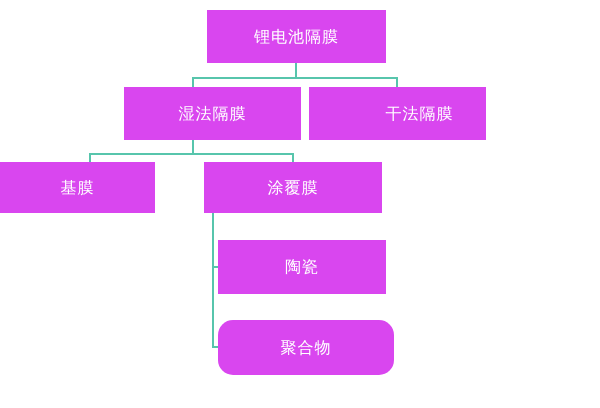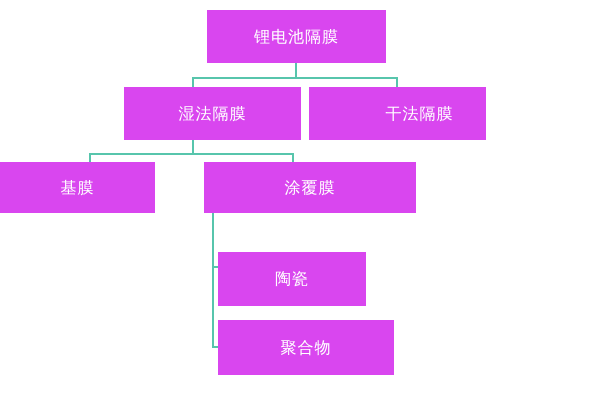--- a/index.html
+++ b/index.html
@@ -39,23 +39,23 @@
     background: #57c5ac;
   }
   .conn-v { width: 2px; }
   .conn-h { height: 2px; }
 
   
   #node-root        { left: 207px; top: 10px;  width: 179px; height: 53px; }
   #node-wet         { left: 104px; top: 87px;  width: 177px; height: 53px; margin-left: 20px; }
   #node-dry         { left: 309px; top: 87px;  width: 177px; height: 53px; padding-left: 44px; }
   #node-base        { left: 0px;   top: 162px; width: 155px; height: 51px; }
-  #node-coated      { left: 204px; top: 162px; width: 212px; height: 51px; }
-  #node-ceramic     { left: 218px; top: 240px; width: 148px; height: 54px; margin-top: 12px; }
-  #node-polymer     { left: 218px; top: 320px; width: 176px; height: 55px; }
+  #node-coated      { left: 204px; top: 162px; width: 178px; height: 51px; }
+  #node-ceramic     { left: 218px; top: 240px; width: 168px; height: 54px; }
+  #node-polymer     { left: 218px; top: 320px; width: 176px; height: 55px; border-radius: 15px; }
 
   
   
   #conn-root-down   { left: 295px; top: 63px;  height: 16px; }
   #conn-root-bar    { left: 192px; top: 77px;  width: 206px; }
   #conn-wet-up      { left: 192px; top: 77px;  height: 11px; }
   #conn-dry-up      { left: 396px; top: 77px;  height: 11px; }
 
   
   #conn-wet-down    { left: 192px; top: 140px; height: 15px; }

